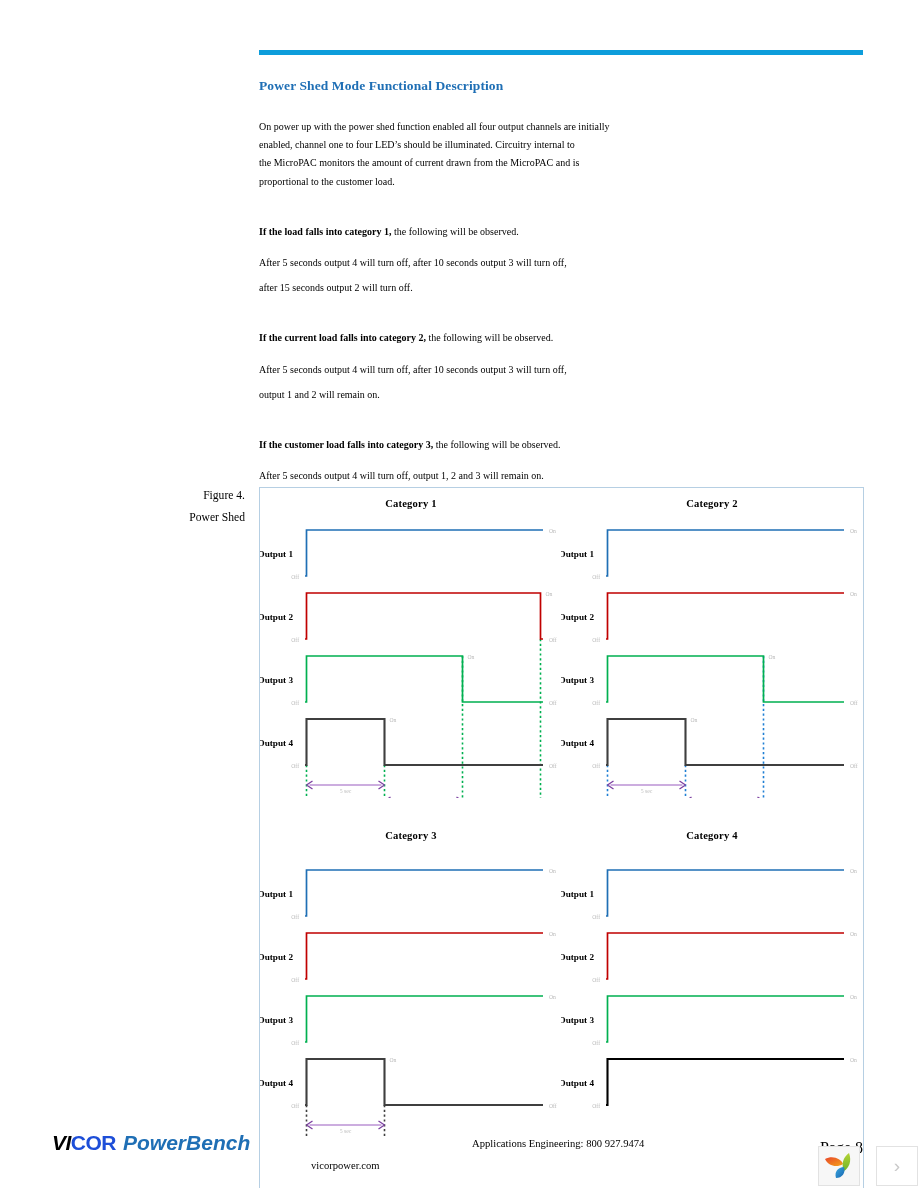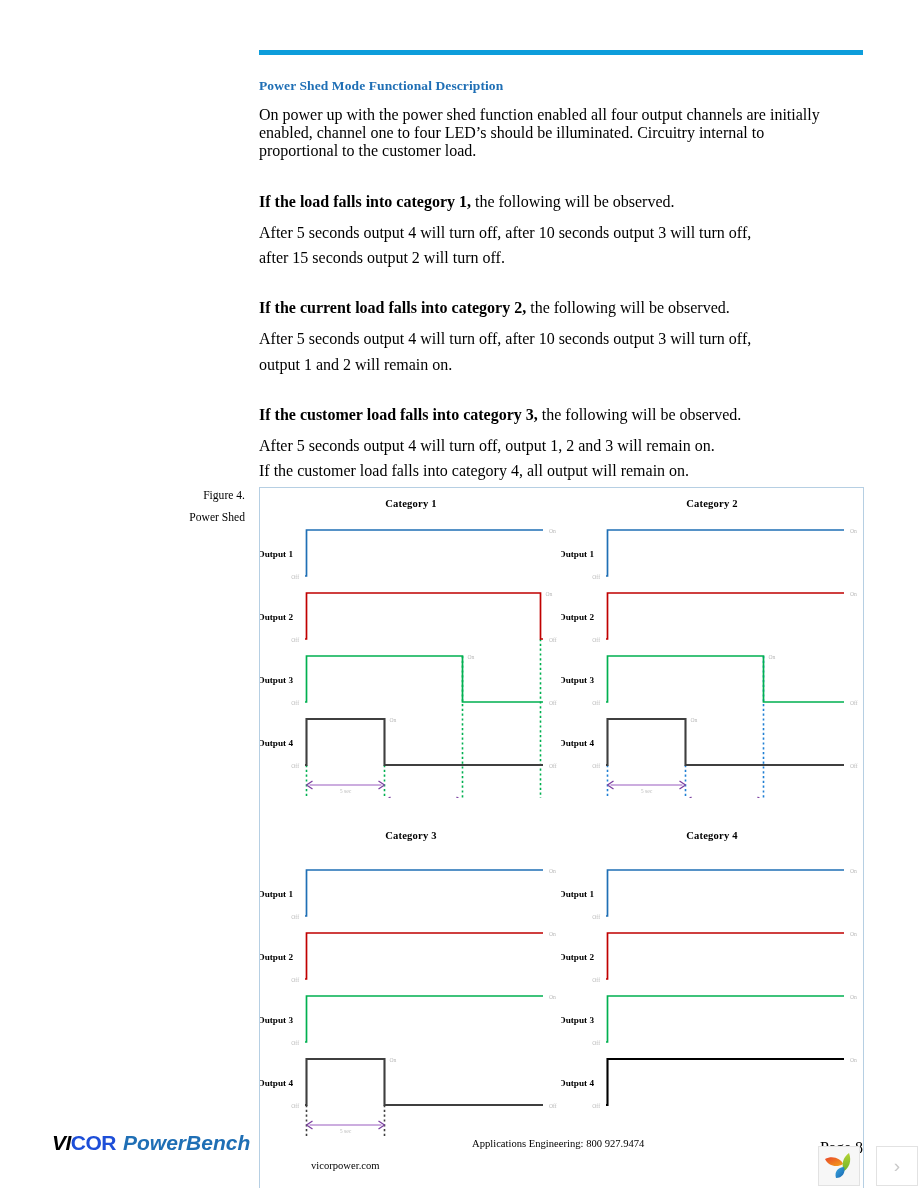--- a/index.html
+++ b/index.html
@@ -31,25 +31,25 @@
     position: absolute;
     left: 259px;
     top: 78px;
     width: 610px;
   }
   h1#section-heading {
     font-family: "Liberation Serif", "DejaVu Serif", serif;
     font-size: 13.5px;
     font-weight: bold;
     color: #1f6fb5;
-    margin: 0 0 12px 0;
+    margin: 0 0 24px 0;
     letter-spacing: 0.1px;
   }
   .para {
-    font-size: 16px;
+    font-size: 10px;
     line-height: 18.2px;
     margin: 0;
     color: #000;
   }
   .para .lead {
     font-weight: bold;
   }
   .para-line { display: block; }
   .gap-lg { height: 32px; }
   .gap-sm { height: 13px; }
@@ -173,20 +173,21 @@
 
 <div id="top-rule"></div>
 
 <div id="content">
 
   <h1 id="section-heading">Power Shed Mode Functional Description</h1>
 
   <p class="para">
     <span class="para-line">On power up with the power shed function enabled all four output channels are initially</span>
     <span class="para-line">enabled, channel one to four LED’s should be illuminated. Circuitry internal to</span>
+    <span class="para-line">the MicroPAC monitors the amount of current drawn from the MicroPAC and is</span>
     <span class="para-line">proportional to the customer load.</span>
   </p>
 
   <div class="gap-lg"></div>
 
   <p class="para">
     <span class="lead">If the load falls into category 1,</span><span> the following will be observed.</span>
   </p>
   <div class="gap-sm"></div>
   <p class="para">

